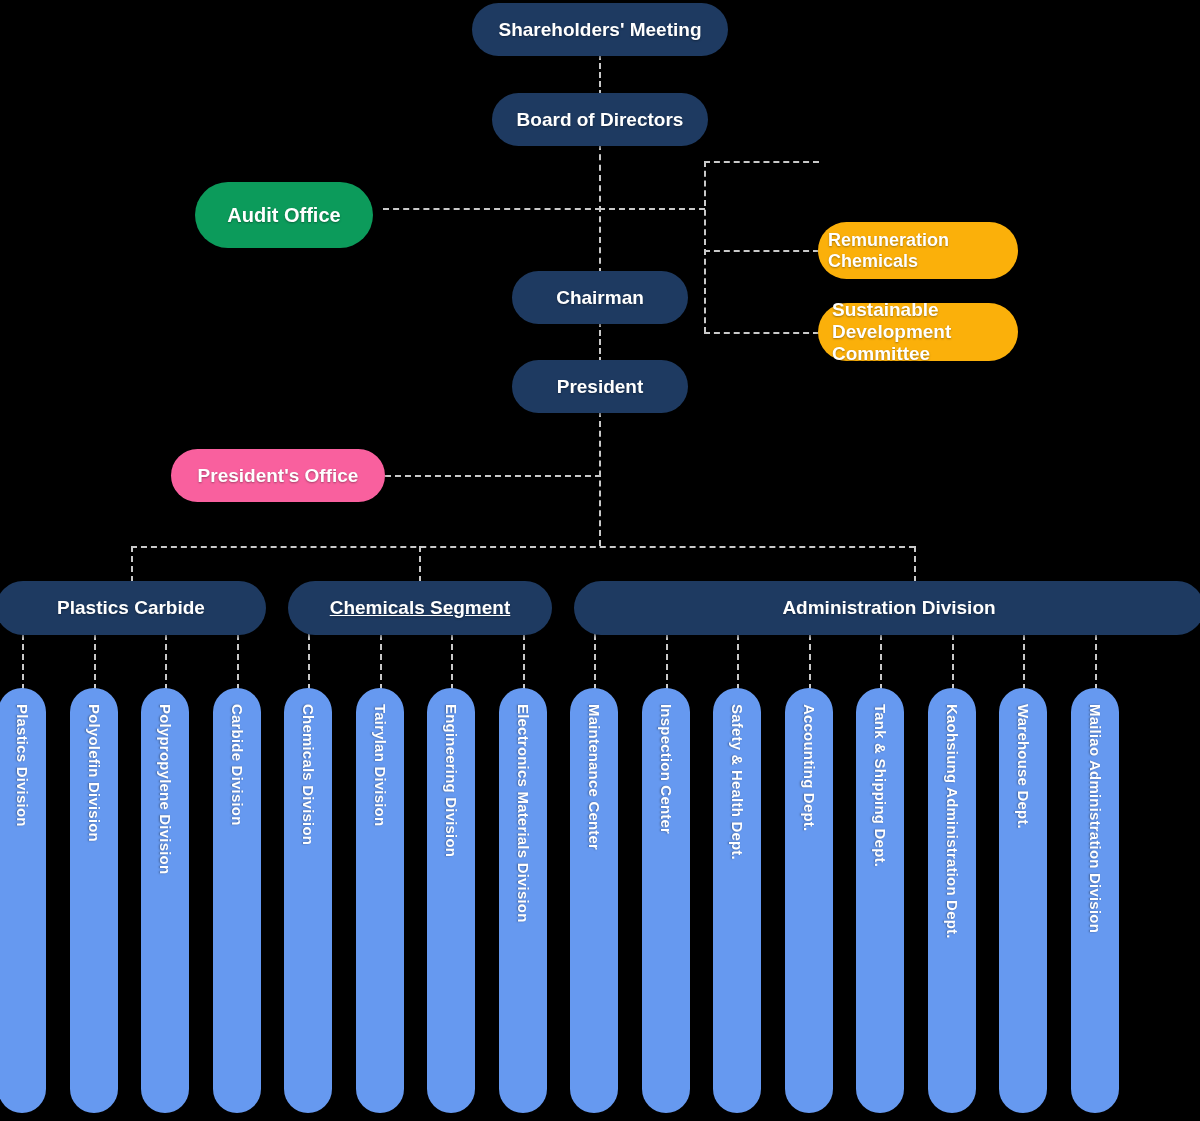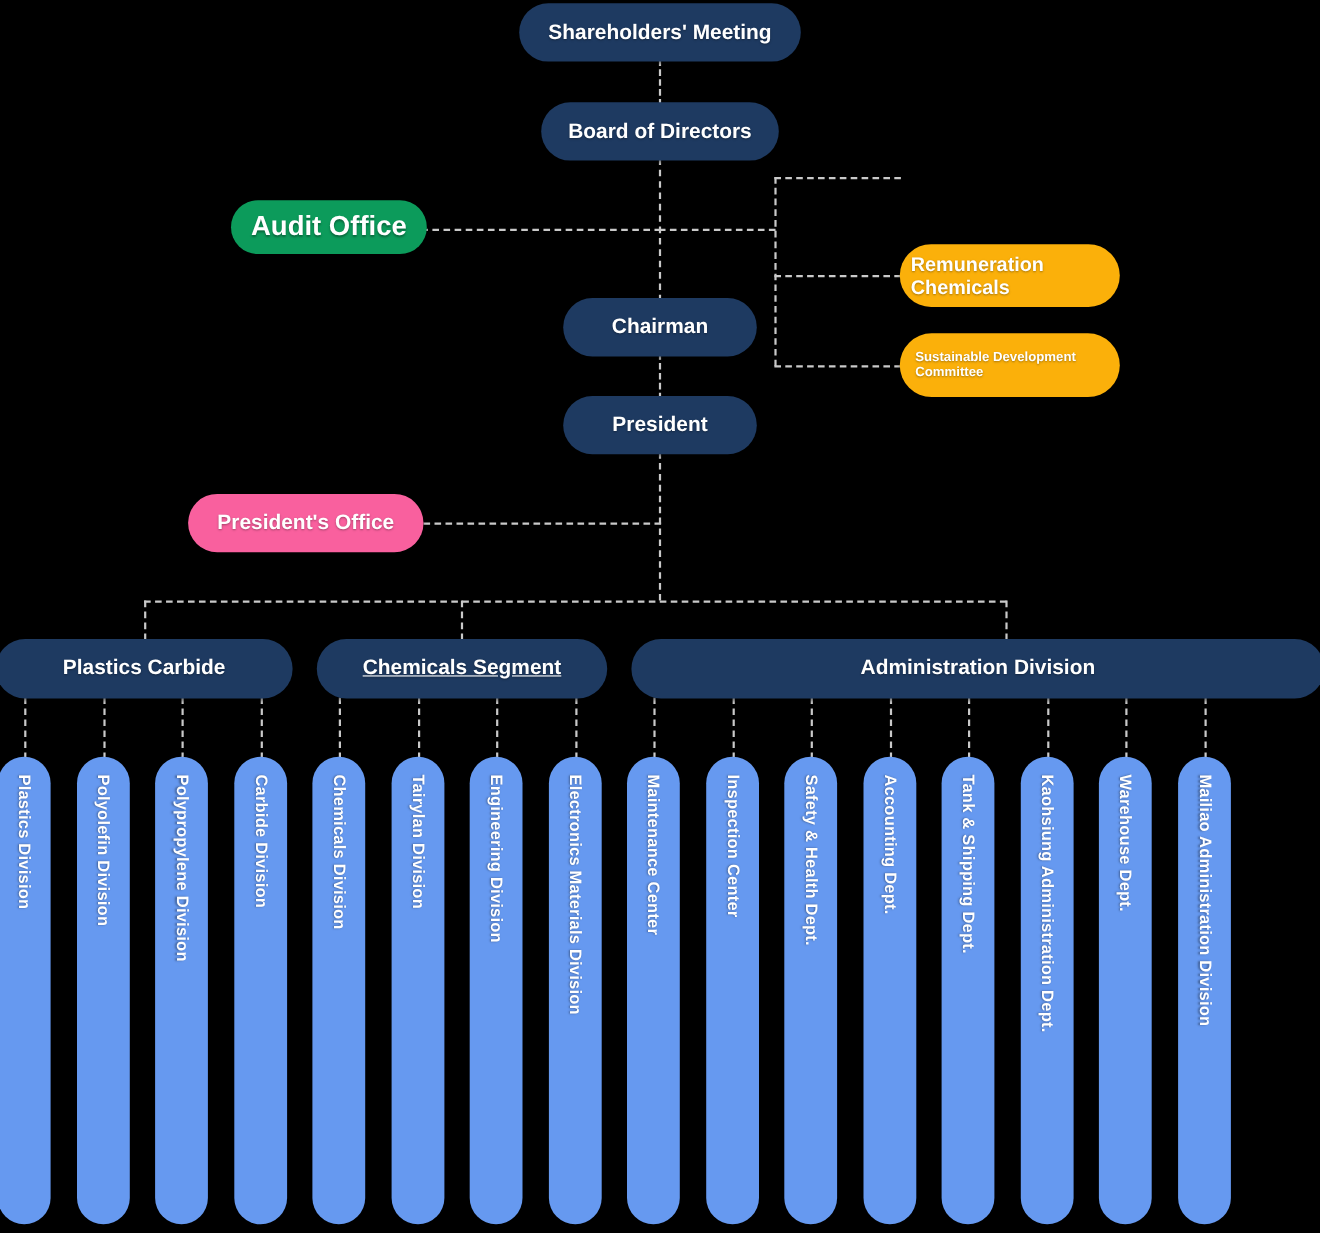--- a/index.html
+++ b/index.html
@@ -114,25 +114,25 @@
 
   <div class="node navy" style="left:512px;top:360px;width:176px;height:53px;font-size:19px;">
     <span>President</span>
   </div>
 
 
   <div class="node amber" style="left:818px;top:222px;width:200px;height:57px;font-size:18px;padding:0 10px;">
     <span>Remuneration Chemicals</span>
   </div>
 
-  <div class="node amber" style="left:818px;top:303px;width:200px;height:58px;font-size:12px;padding:0 14px;">
+  <div class="node amber" style="left:818px;top:303px;width:200px;height:58px;font-size:19px;padding:0 14px;">
     <span>Sustainable Development Committee</span>
   </div>
 
-  <div class="node green" style="left:210px;top:182px;width:178px;height:49px;font-size:25px;">
+  <div class="node green" style="left:195px;top:182px;width:178px;height:66px;font-size:20px;">
     <span>Audit Office</span>
   </div>
 
   <div class="node pink" style="left:171px;top:449px;width:214px;height:53px;font-size:19px;">
     <span>President's Office</span>
   </div>
 
   <div class="node navy" style="left:-4px;top:581px;width:270px;height:54px;font-size:19px;">
     <span>Plastics Carbide</span>
   </div>

